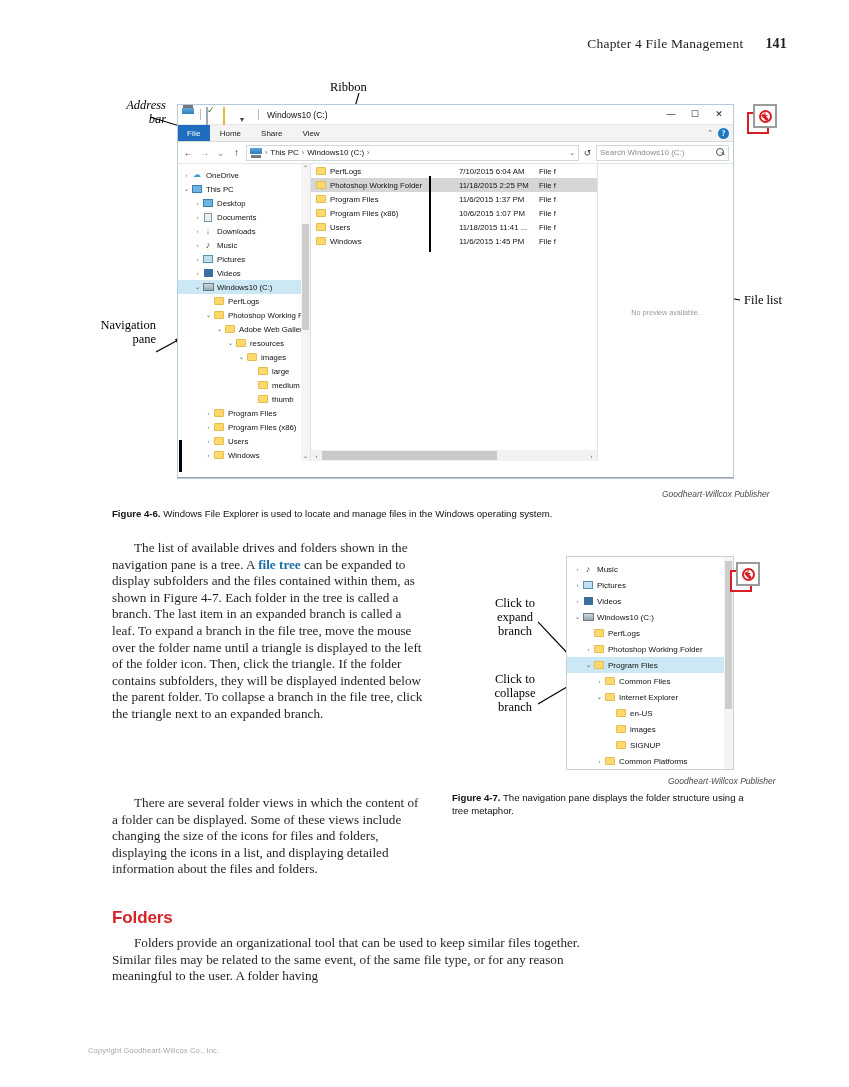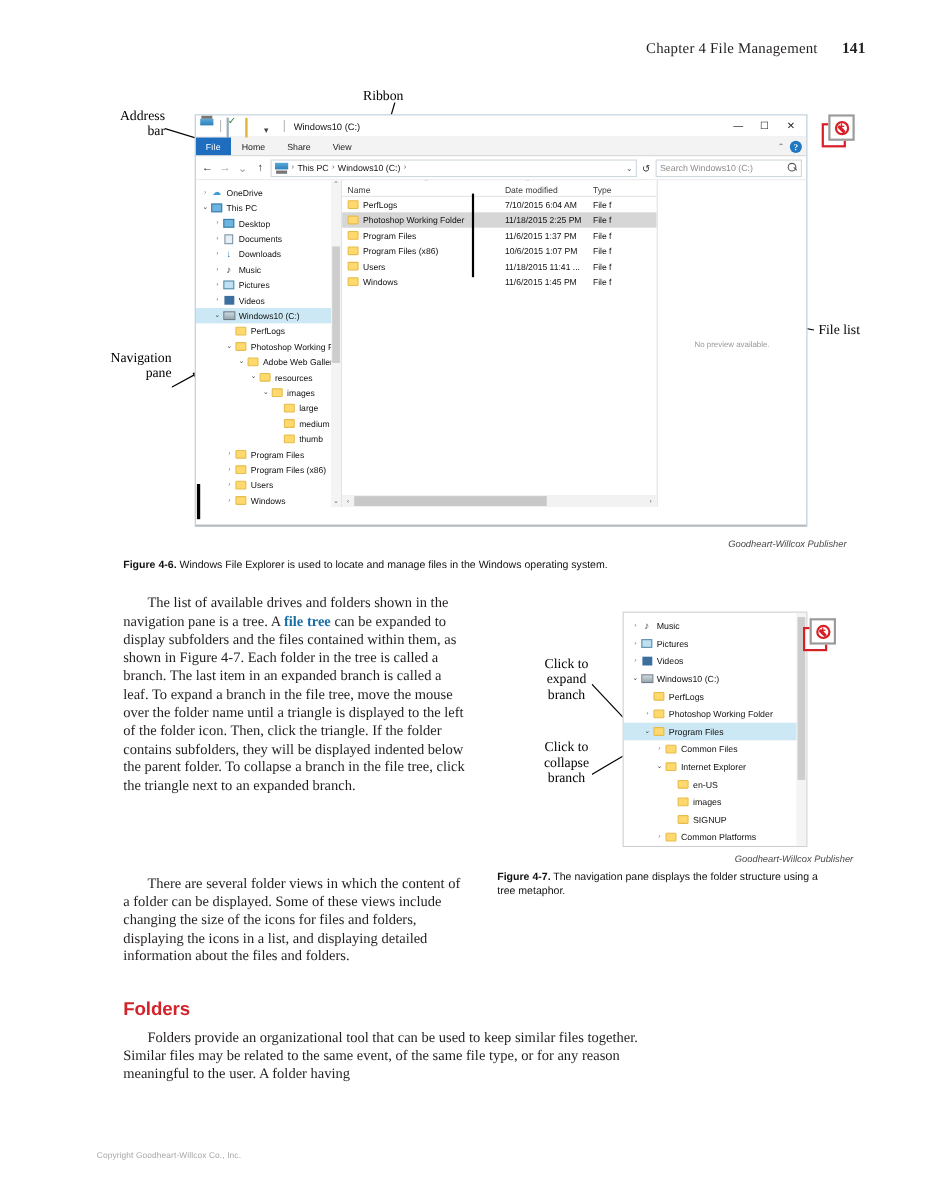--- a/index.html
+++ b/index.html
@@ -301,21 +301,21 @@
 
 <div class="abs callout" style="left:330px; top:80px;">
   <span>Ribbon</span>
 </div>
 
 <svg class="abs" style="left:348px; top:93px;" width="18" height="30">
   <line x1="11" y1="0" x2="4" y2="24" stroke="#000" stroke-width="1.1"></line>
   <polygon points="4,29 1,21 8,22" fill="#000"></polygon>
 </svg>
 
-<div class="abs callout left" style="left:88px; top:98px; width:62px;">
+<div class="abs callout left" style="left:104px; top:98px; width:62px;font-style:italic;">
   <div>Address</div>
   <div>bar</div>
 </div>
 
 <svg class="abs" style="left:150px; top:112px;" width="100" height="40">
   <line x1="0" y1="5" x2="92" y2="33" stroke="#000" stroke-width="1.1"></line>
   <polygon points="96,34 86,35 89,27" fill="#000"></polygon>
 </svg>
 
 <div class="abs callout left" style="left:84px; top:318px; width:72px;">
@@ -543,31 +543,20 @@
           </div>
         </div>
       <div id="fig46-navscroll">
         <div class="arr">⌃</div>
         <div class="thumb"></div>
         <div class="arr" style="position:absolute;bottom:0;left:0;right:0;">⌄</div>
       </div>
     </div>
 
     <div id="fig46-filelist">
-      <div id="fig46-colhdr">
-        <span class="ch col-name">
-          <span class="sortarrow">⌃</span>
-          <span>Name</span>
-        </span>
-        <span class="ch col-date">
-          <span class="sortarrow" style="left:18px;">⌃</span>
-          <span>Date modified</span>
-        </span>
-        <span class="ch col-type">Type</span>
-      </div>
       <div id="fig46-rows">
           <div class="frow">
             <span class="nm">
               <span class="f-ico"></span>
               <span>PerfLogs</span>
             </span>
             <span class="dt">7/10/2015 6:04 AM</span>
             <span class="tp">File f</span>
           </div>
           <div class="frow sel">

